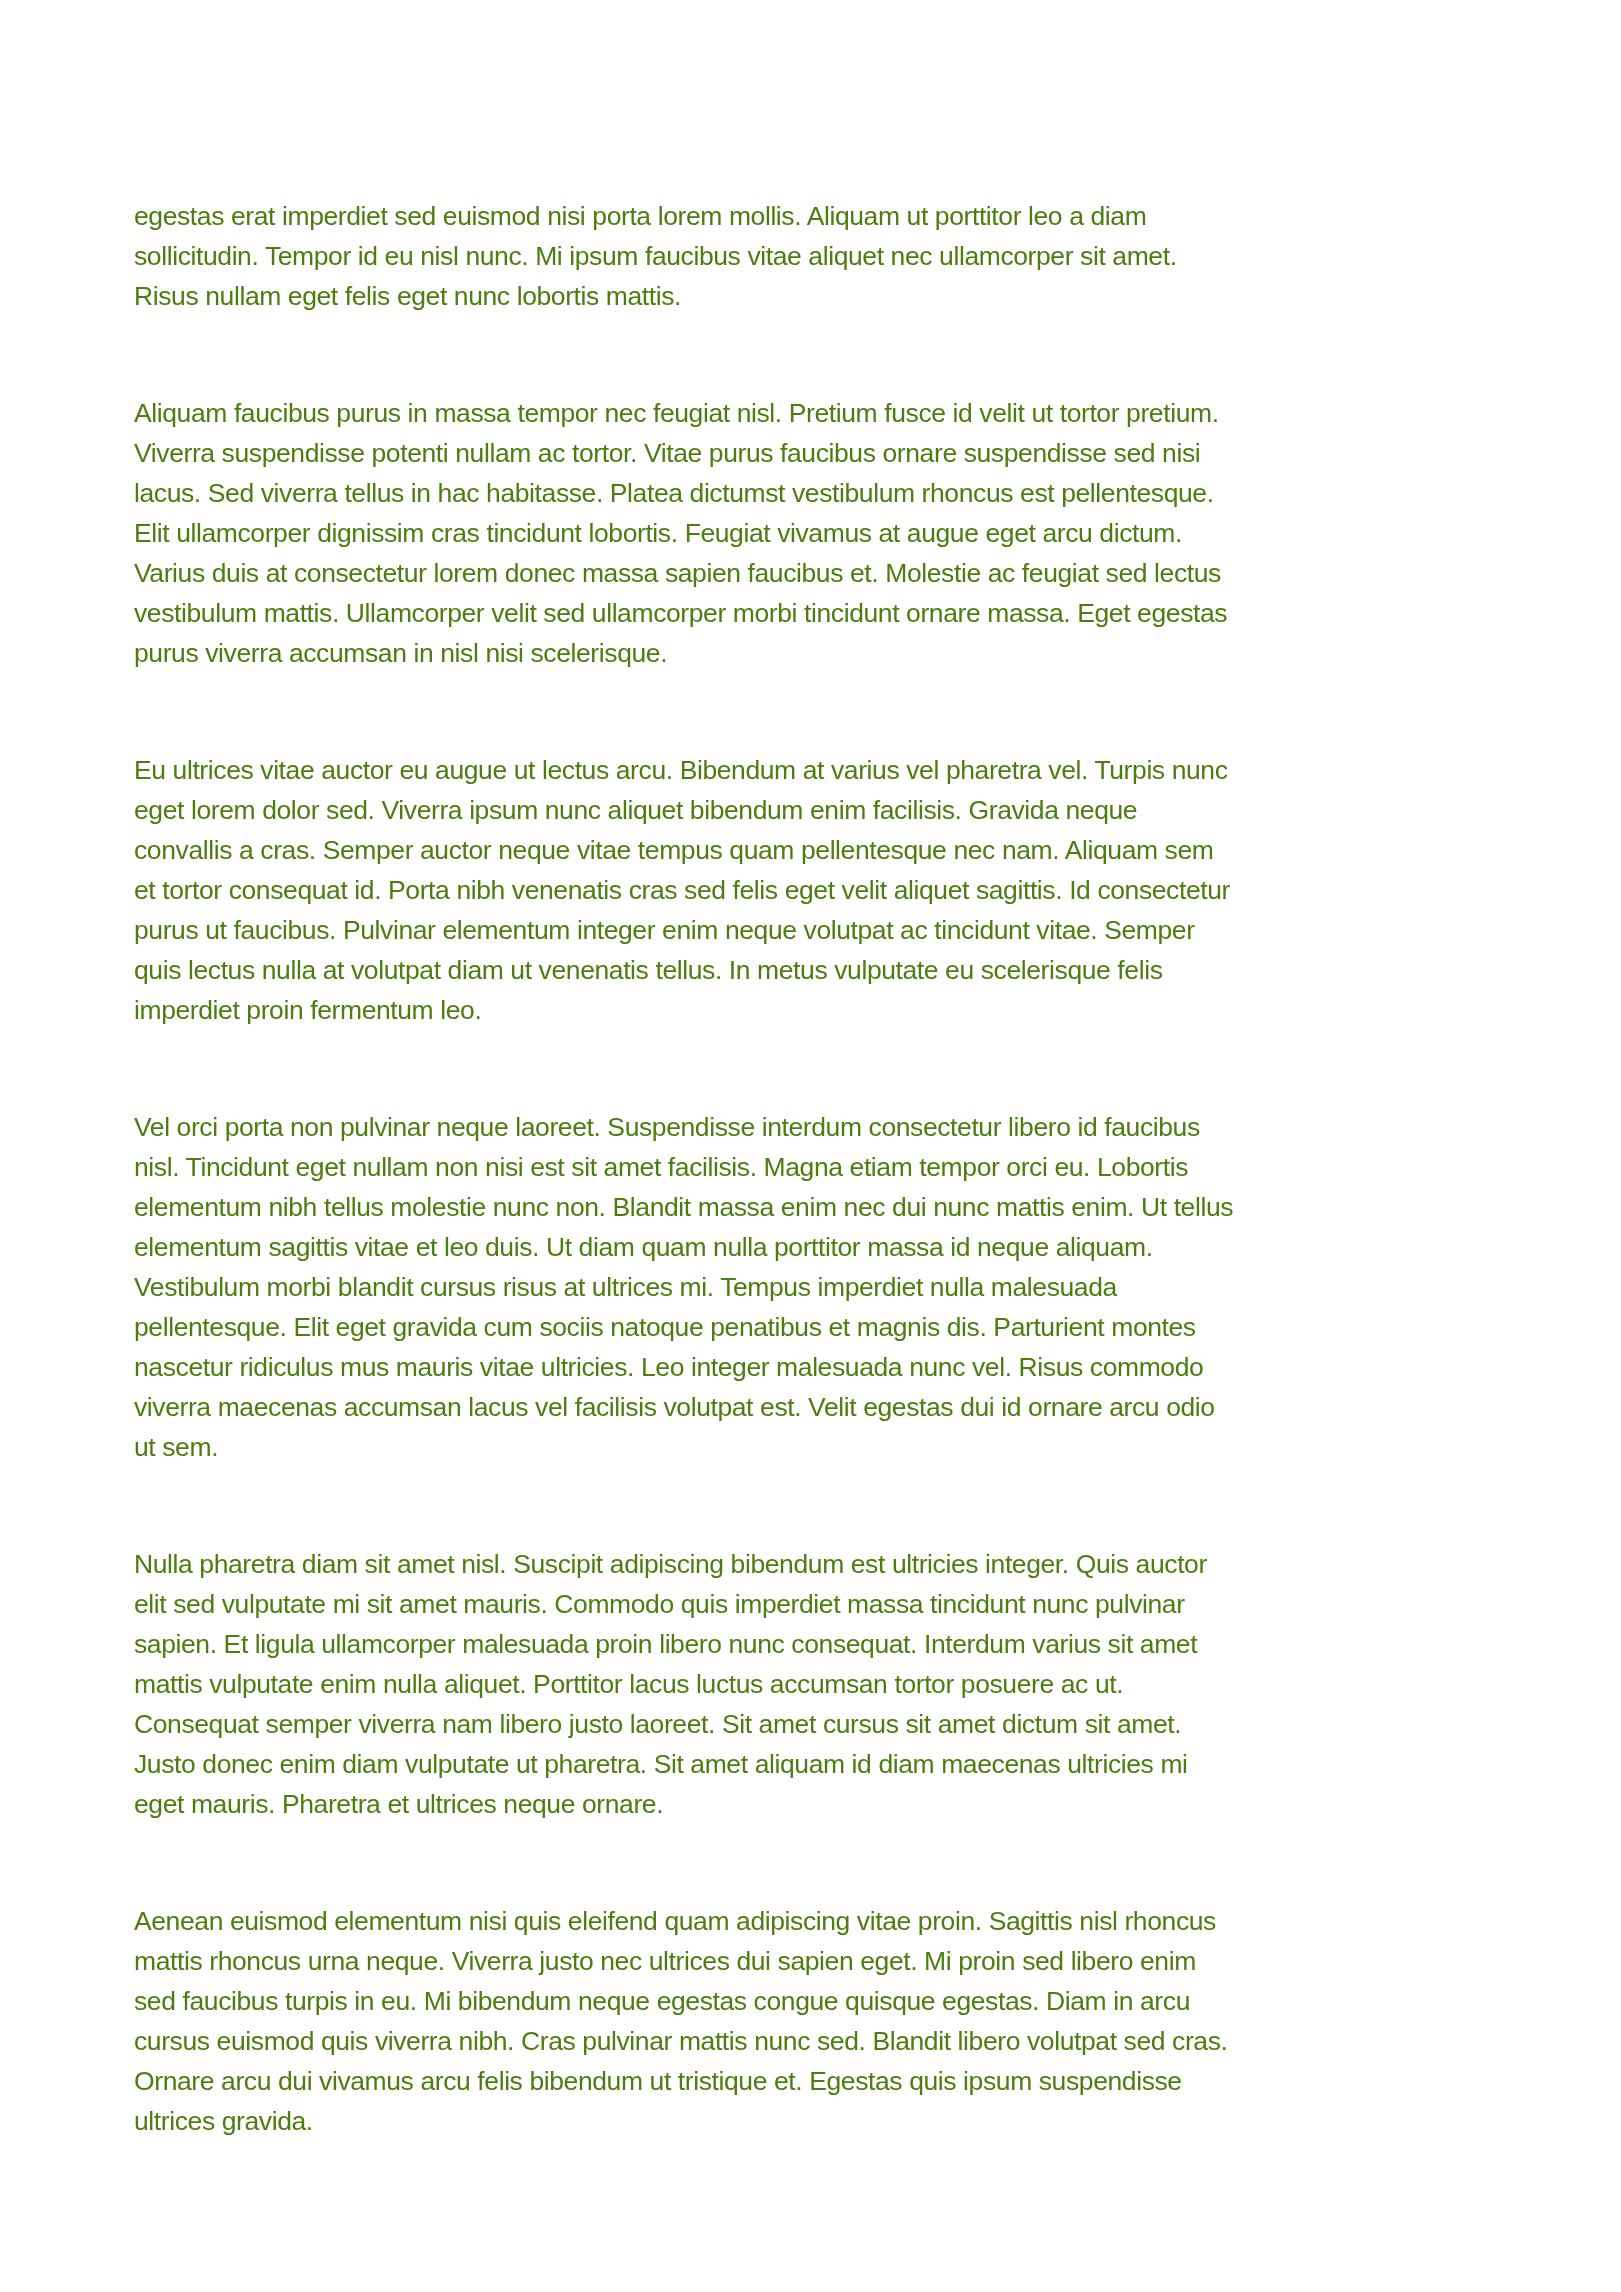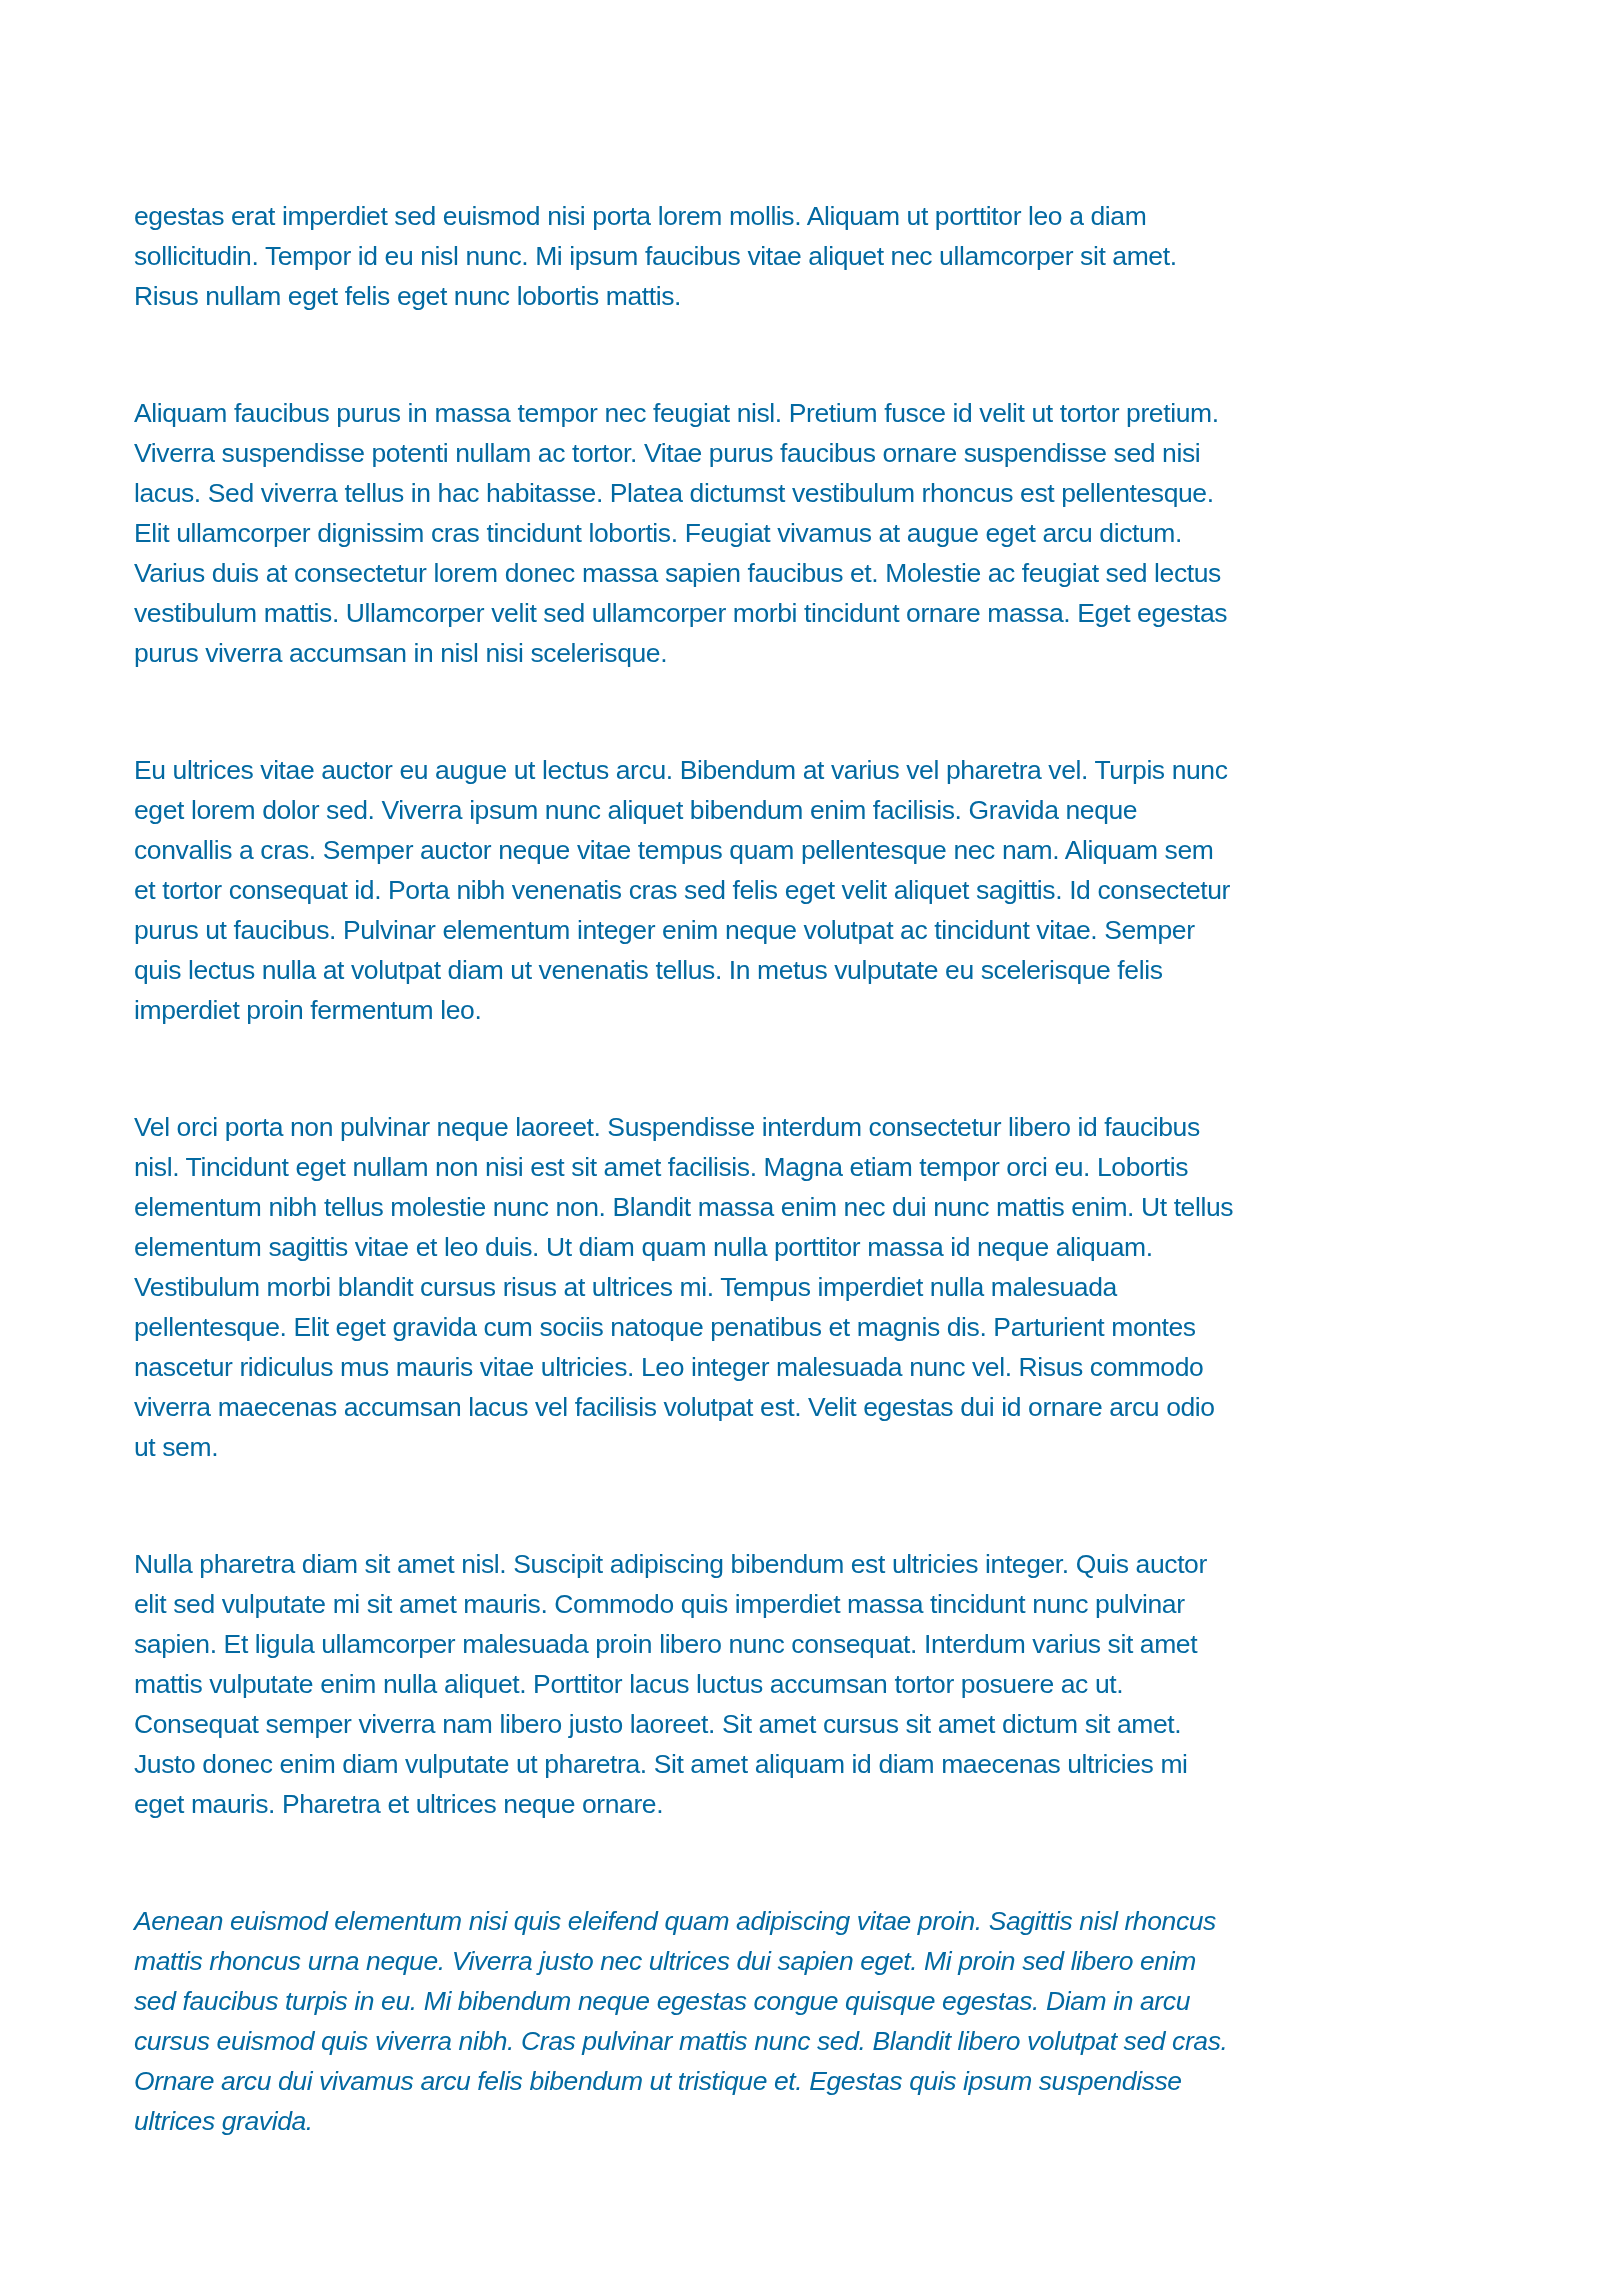--- a/index.html
+++ b/index.html
@@ -26,26 +26,25 @@
     left: 134px;
     top: 196px;
     width: 1100px;
   }
   .page-content p {
     margin: 0 0 77px 0;
     font-family: "Liberation Sans", sans-serif;
     font-size: 26.5px;
     line-height: 40px;
     letter-spacing: -0.4px;
-    color: #0369a1;
+    color: #4d7c0f;
     text-align: left;
   }
   .page-content p:last-child {
     margin-bottom: 0;
-    font-style: italic;
   }
 </style>
 </head>
 <body>
 
 <div class="page">
   <div class="page-content">
     <p>egestas erat imperdiet sed euismod nisi porta lorem mollis. Aliquam ut porttitor leo a diam sollicitudin. Tempor id eu nisl nunc. Mi ipsum faucibus vitae aliquet nec ullamcorper sit amet. Risus nullam eget felis eget nunc lobortis mattis.</p>
     <p>Aliquam faucibus purus in massa tempor nec feugiat nisl. Pretium fusce id velit ut tortor pretium. Viverra suspendisse potenti nullam ac tortor. Vitae purus faucibus ornare suspendisse sed nisi lacus. Sed viverra tellus in hac habitasse. Platea dictumst vestibulum rhoncus est pellentesque. Elit ullamcorper dignissim cras tincidunt lobortis. Feugiat vivamus at augue eget arcu dictum. Varius duis at consectetur lorem donec massa sapien faucibus et. Molestie ac feugiat sed lectus vestibulum mattis. Ullamcorper velit sed ullamcorper morbi tincidunt ornare massa. Eget egestas purus viverra accumsan in nisl nisi scelerisque.</p>
     <p>Eu ultrices vitae auctor eu augue ut lectus arcu. Bibendum at varius vel pharetra vel. Turpis nunc eget lorem dolor sed. Viverra ipsum nunc aliquet bibendum enim facilisis. Gravida neque convallis a cras. Semper auctor neque vitae tempus quam pellentesque nec nam. Aliquam sem et tortor consequat id. Porta nibh venenatis cras sed felis eget velit aliquet sagittis. Id consectetur purus ut faucibus. Pulvinar elementum integer enim neque volutpat ac tincidunt vitae. Semper quis lectus nulla at volutpat diam ut venenatis tellus. In metus vulputate eu scelerisque felis imperdiet proin fermentum leo.</p>

